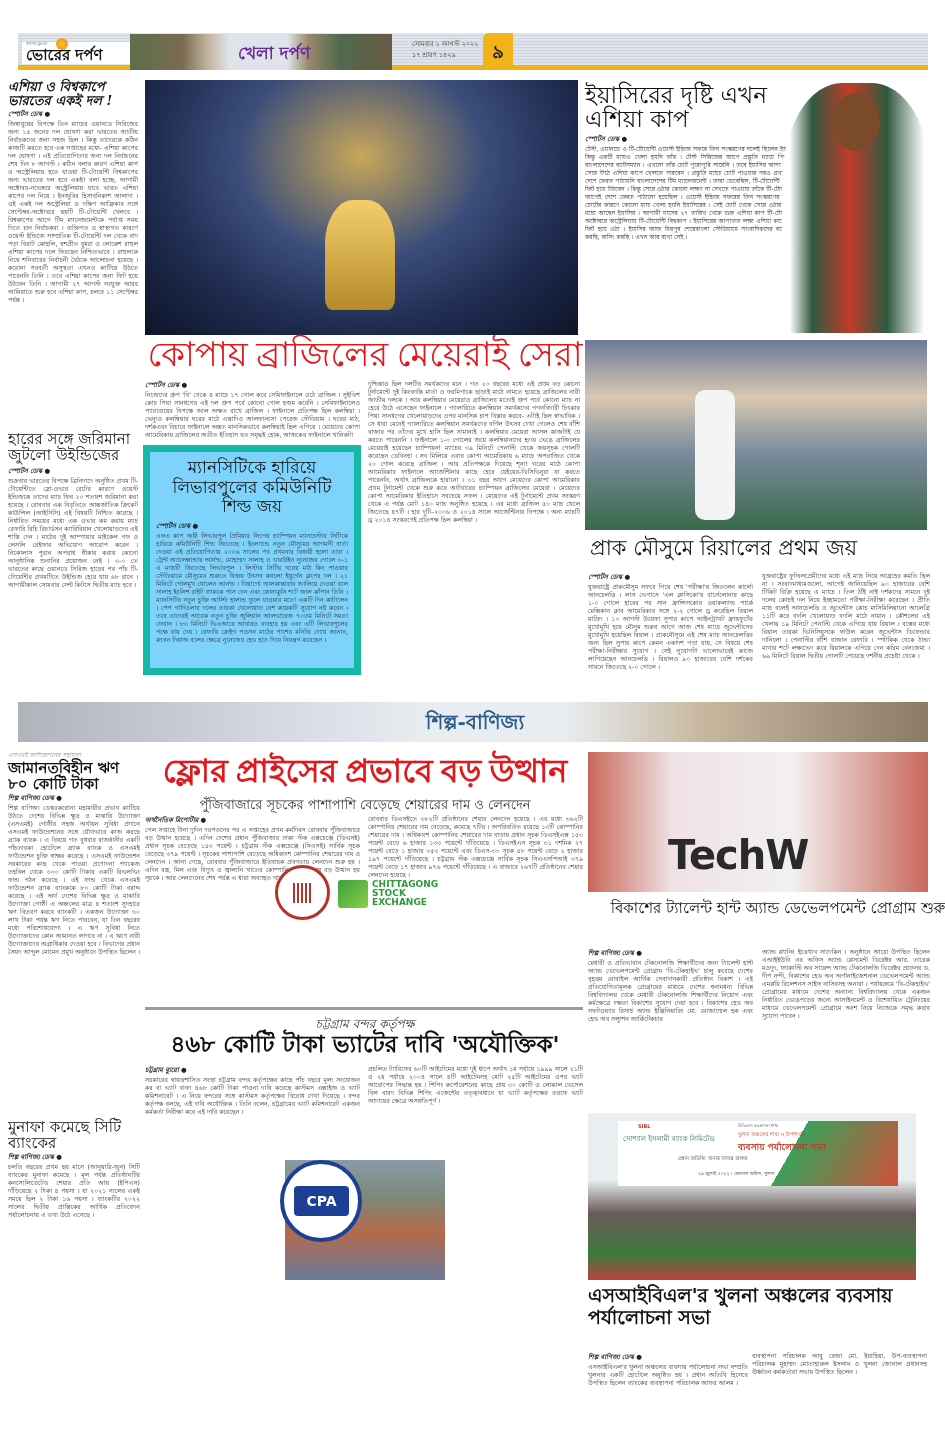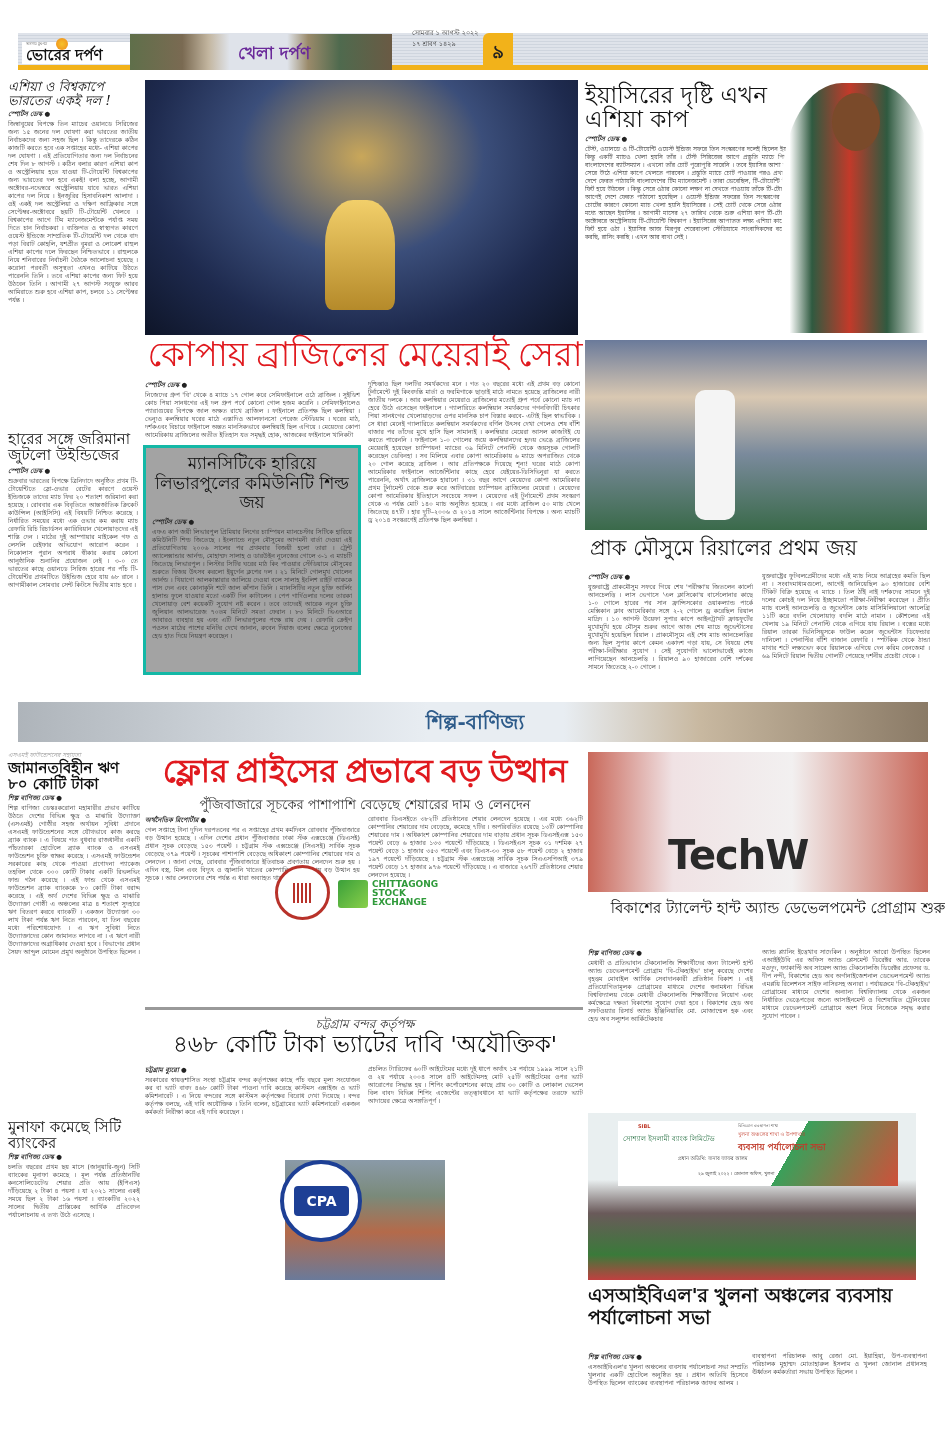--- a/index.html
+++ b/index.html
@@ -1,39 +1,39 @@
 <!DOCTYPE html>
 <html><head>
 <meta charset="utf-8">
 <style>
   * { box-sizing: border-box; margin: 0; padding: 0; }
   body { width: 945px; height: 1452px; background: #fff; font-family: "DejaVu Sans", sans-serif; color: #222; position: relative; overflow: hidden; }
   .abs { position: absolute; }
   .masthead { left: 18px; top: 33px; width: 910px; height: 37px; background: repeating-linear-gradient(0deg,#dfe3ea 0,#dfe3ea 2px,#cfd5de 2px,#cfd5de 3px); border-bottom: 5px solid #f2b21a; }
   .body-text { font-size: 6.2px; line-height: 8px; color: #333; text-align: justify; overflow: hidden; }
   .byline { font-size: 6.5px; font-style: italic; color: #222; font-weight: bold; }
-  .h-black { font-family: "DejaVu Serif", serif; color: #111; font-weight: normal; line-height: 1.05; }
+  .h-black { font-family: "DejaVu Serif", serif; color: #111; font-weight: bold; line-height: 1.05; }
   .h-red { font-family: Liberation Serif, serif; color: #e0191e; font-weight: bold; font-style: italic; line-height: 1.05; }
-  .box-grey { background: #a3a3a3; border: 3px solid #14b8a6; }
+  .box-grey { background: #7dd3fc; border: 7px solid #14b8a6; }
   .rule { background: #999; }
   .section-band { background: linear-gradient(90deg,#aeb4ba,#d6dce2 30%,#e8edf2 45%,#e8edf2 60%,#c8b8a0 75%,#8a7a66); }
   .section-title { font-size: 20px; font-weight: bold; color: #2d5b8a; }
 </style>
 </head>
 <body>
 
 <div class="abs masthead"></div>
 <div class="abs" style="left:22px;top:42px;width:110px;height:22px;background:#fff;">
   <div style="font-size:3.5px;color:#444;padding-left:4px;">জনতার মুখপত্র</div>
   <div style="position:absolute;left:34px;top:-4px;width:12px;height:12px;border-radius:50%;background:radial-gradient(#f6c22a,#f08a1a);"></div>
   <div style="font-family:'DejaVu Serif',serif;font-size:15px;font-weight:bold;color:#111;padding-left:4px;line-height:16px;">ভোরের দর্পণ</div>
 </div>
 <div class="abs" style="left:130px;top:34px;width:262px;height:36px;background:linear-gradient(90deg,#5f6f4a,#7a6a52 20%,#c3b6a0 30%,#dfe3ea 38%,#dfe3ea 60%,#9a8a6a 68%,#4f6a4e 80%,#6a5a44);"></div>
 <div class="abs" style="left:238px;top:40px;width:110px;height:24px;text-align:left;font-size:17px;font-weight:bold;color:#6a2a9a;">খেলা দর্পণ</div>
-<div class="abs" style="left:412px;top:28px;font-size:6.5px;color:#333;line-height:11px;">
+<div class="abs" style="left:412px;top:39px;font-size:6.5px;color:#333;line-height:11px;">
   <div>সোমবার ১ আগস্ট ২০২২</div>
   <div>১৭ শ্রাবণ ১৪২৯</div>
 </div>
 <div class="abs" style="left:483px;top:33px;width:30px;height:37px;background:#f2b21a;border-radius:6px 0 0 0;font-size:18px;font-weight:bold;text-align:center;line-height:37px;color:#222;">৯</div>
 
 <div class="abs" style="left:8px;top:80px;width:130px;">
   <div class="h-black" style="font-size:13px;font-style:italic;">এশিয়া ও বিশ্বকাপে ভারতের একই দল !</div>
   <div class="byline" style="margin-top:2px;">স্পোর্টস ডেস্ক ●</div>
   <div class="body-text" style="height:340px;">জিম্বাবুয়ের বিপক্ষে তিন ম্যাচের ওয়ানডে সিরিজের জন্য ১৫ জনের দল ঘোষণা করা ভারতের জাতীয় নির্বাচকদের জন্য সহজ ছিল । কিন্তু তাদেরকে কঠিন কাজটি করতে হবে এক সপ্তাহের মধ্যে- এশিয়া কাপের দল ঘোষণা । এই প্রতিযোগিতার জন্য দল নির্বাচনের শেষ দিন ৮ আগস্ট । কঠিন বলার কারণ এশিয়া কাপ ও অস্ট্রেলিয়ায় হতে যাওয়া টি-টোয়েন্টি বিশ্বকাপের জন্য ভারতের দল হবে একই! বলা হচ্ছে, আগামী অক্টোবর-নভেম্বরে অস্ট্রেলিয়ায় যাবে ভারত এশিয়া কাপের দল নিয়ে । ইনজুরির হিসাবনিকাশ আলাদা । ওই একই দল অস্ট্রেলিয়া ও দক্ষিণ আফ্রিকার সঙ্গে সেপ্টেম্বর-অক্টোবরে ছয়টি টি-টোয়েন্টি খেলবে । বিশ্বকাপের আগে টিম ম্যানেজমেন্টকে পর্যাপ্ত সময় দিতে চান নির্বাচকরা । ব্যক্তিগত ও স্বাস্থ্যগত কারণে ওয়েস্ট ইন্ডিজে সাম্প্রতিক টি-টোয়েন্টি দল থেকে বাদ পড়া বিরাট কোহলি, যশপ্রীত বুমরা ও লোকেশ রাহুল এশিয়া কাপের দলে ফিরছেন নিশ্চিতভাবে । রাহুলকে নিয়ে শনিবারের নির্বাচনী বৈঠকে আলোচনা হয়েছে । করোনা পরবর্তী অসুস্থতা এখনও কাটিয়ে উঠতে পারেননি তিনি । তবে এশিয়া কাপের জন্য ফিট হয়ে উঠবেন তিনি । আগামী ২৭ আগস্ট সংযুক্ত আরব আমিরাতে শুরু হবে এশিয়া কাপ, চলবে ১১ সেপ্টেম্বর পর্যন্ত ।</div>
 </div>

